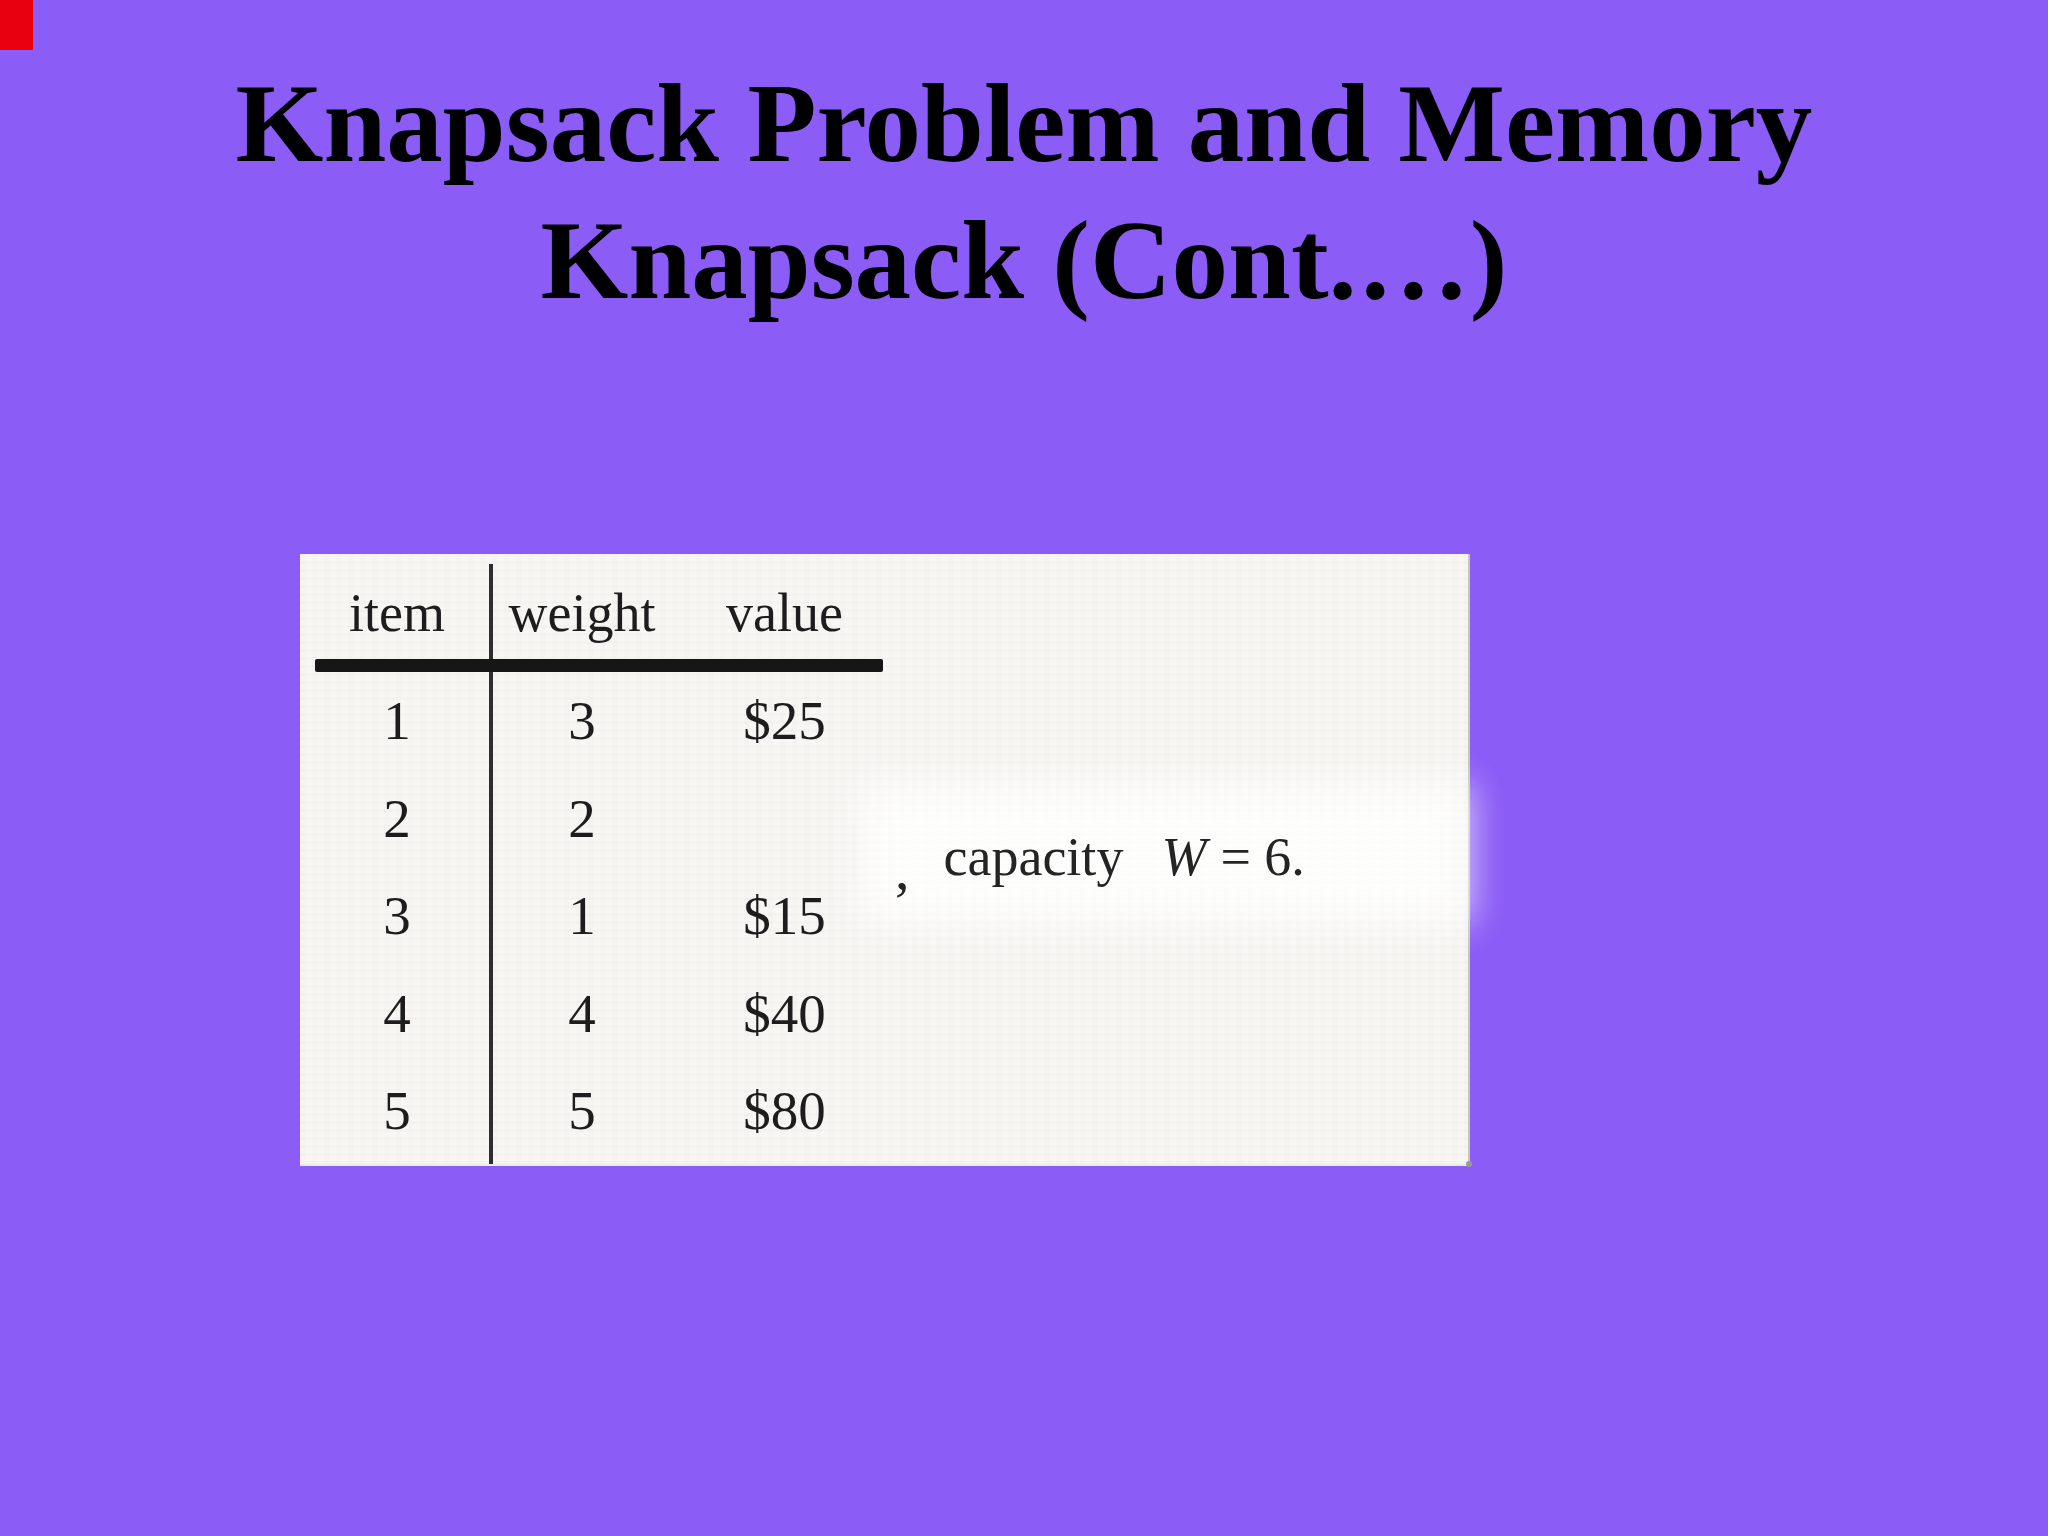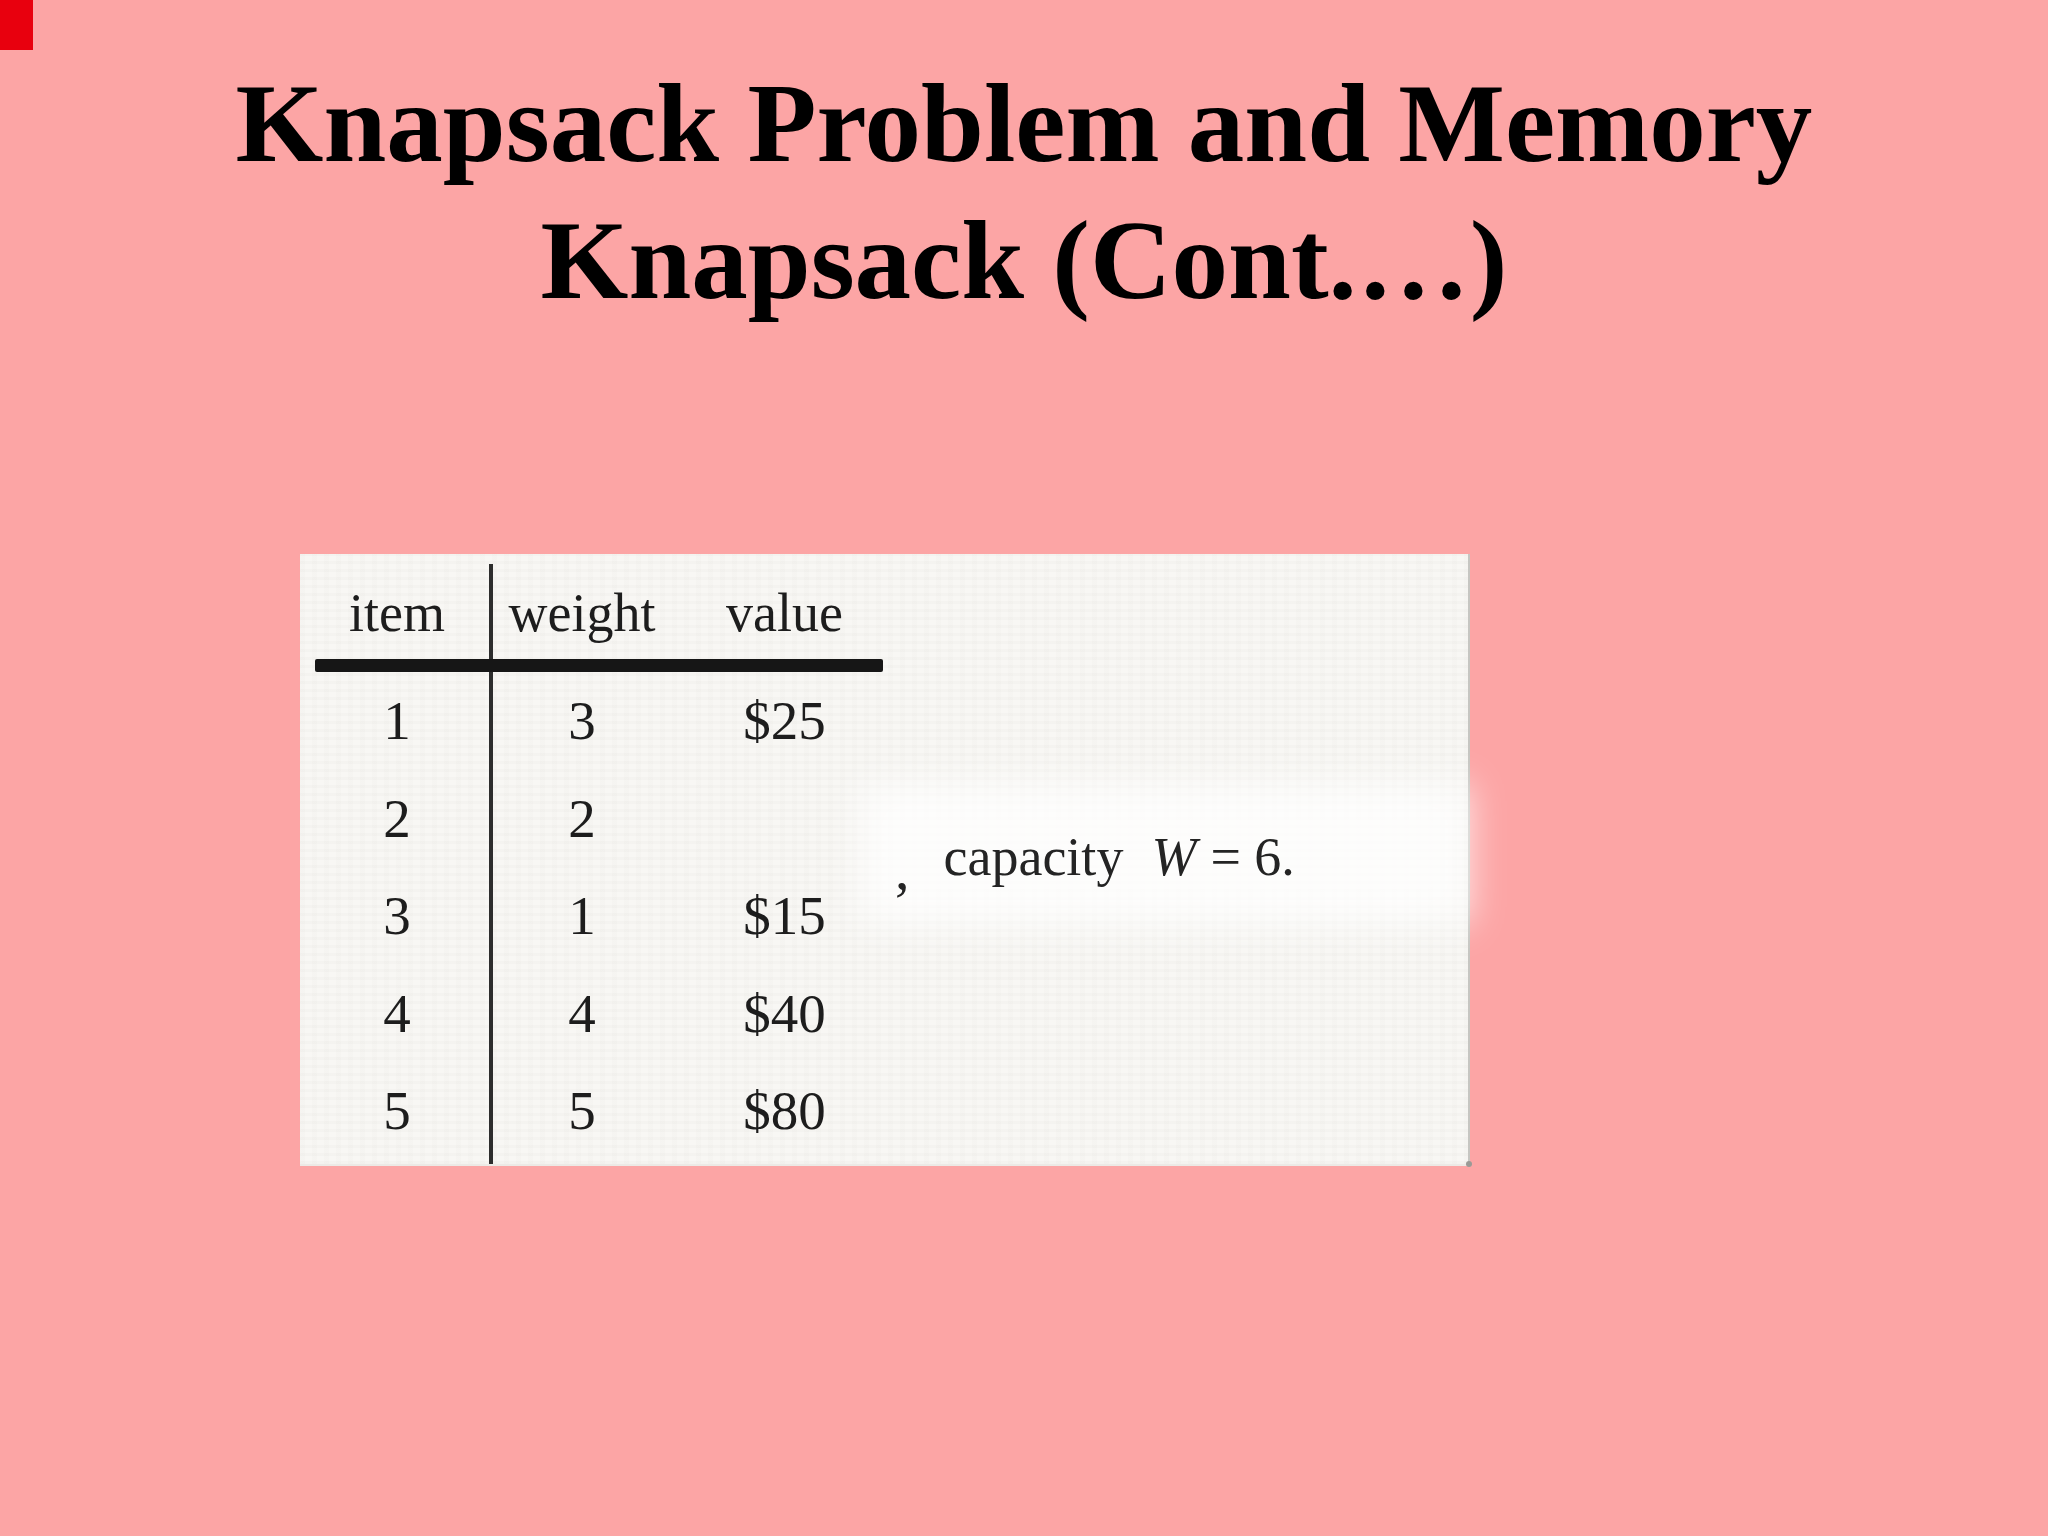--- a/index.html
+++ b/index.html
@@ -1,20 +1,20 @@
 <!DOCTYPE html>
 <html><head>
 <meta charset="utf-8">
 <style>
   html, body { margin: 0; padding: 0; background: #ffffff; }
   .slide {
     position: relative;
     width: 2048px;
     height: 1536px;
-    background: #fca5a5;
+    background: #8b5cf6;
     overflow: hidden;
     font-family: "Liberation Serif", "DejaVu Serif", serif;
     color: #000;
   }
 
   
   .red-corner {
     position: absolute;
     left: 0; top: 0;
     width: 33px; height: 50px;
@@ -105,21 +105,21 @@
     align-items: baseline;
     font-size: 54px;
     color: #242424;
     white-space: pre;
   }
   .note-comma {
     font-size: 58px;
     transform: translateY(14px);
     margin-right: 34px;
   }
-  .note-label { margin-right: 28px; }
+  .note-label { margin-right: 38px; }
   .note-var   { font-style: italic; margin-right: 14px; }
   .note-eq    { }
 
   .edge-dot {
     position: absolute;
     right: -4px; bottom: -3px;
     width: 6px; height: 6px;
     border-radius: 50%;
     background: #9a9a96;
   }

